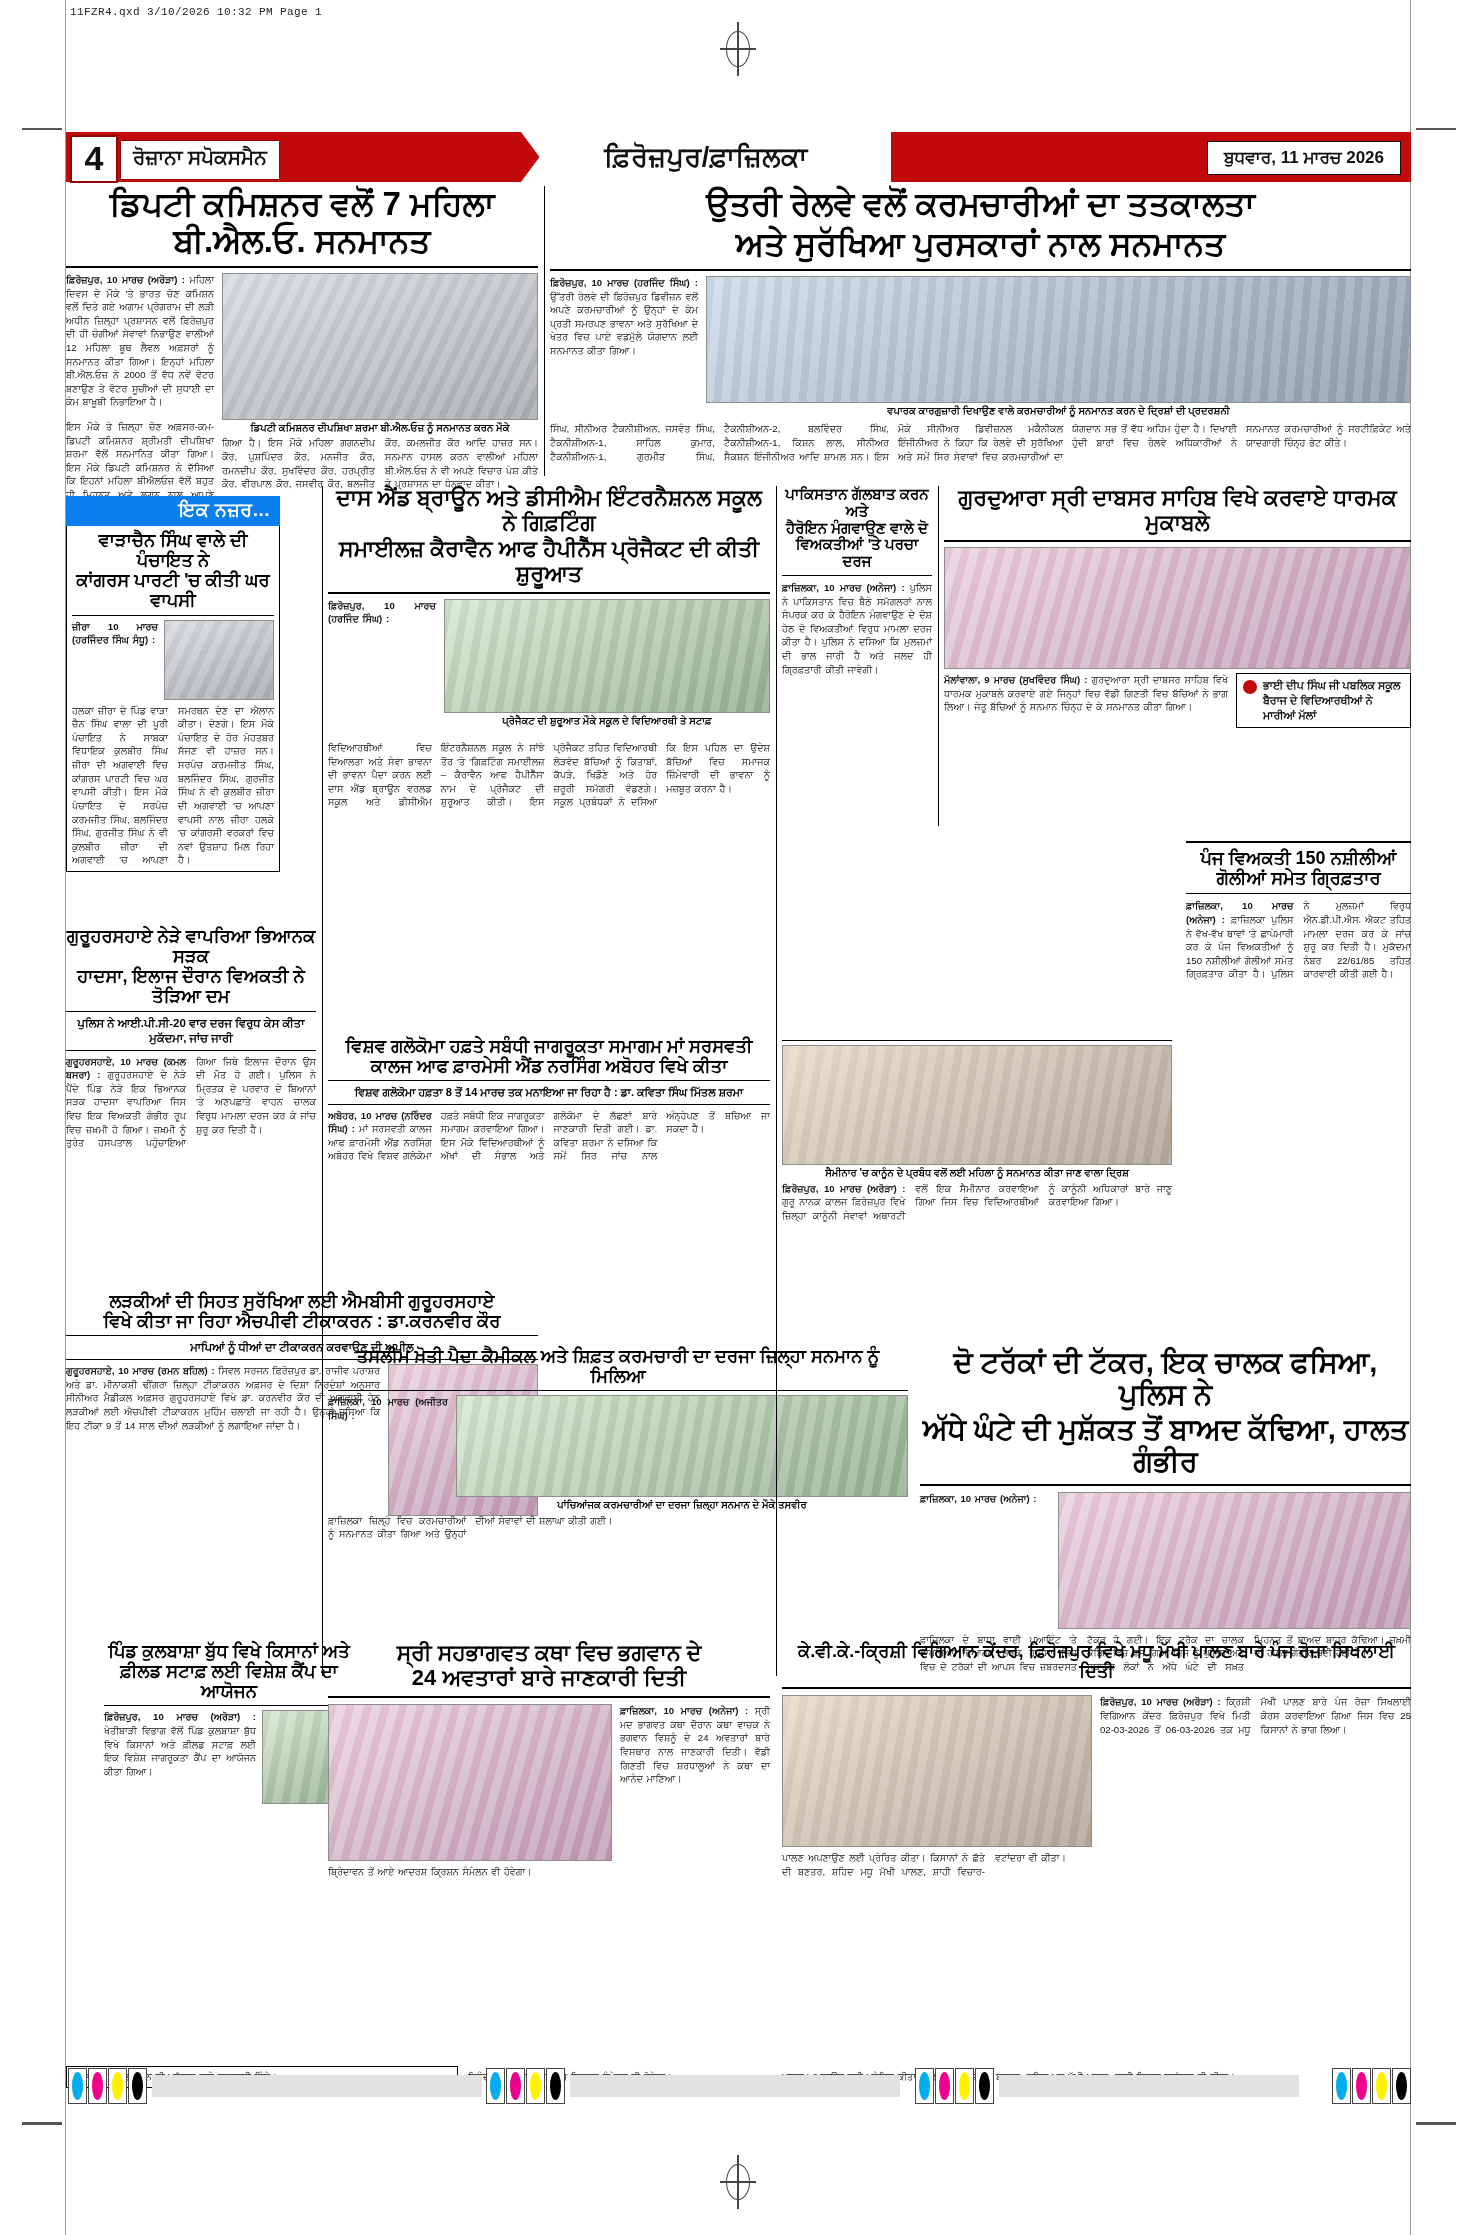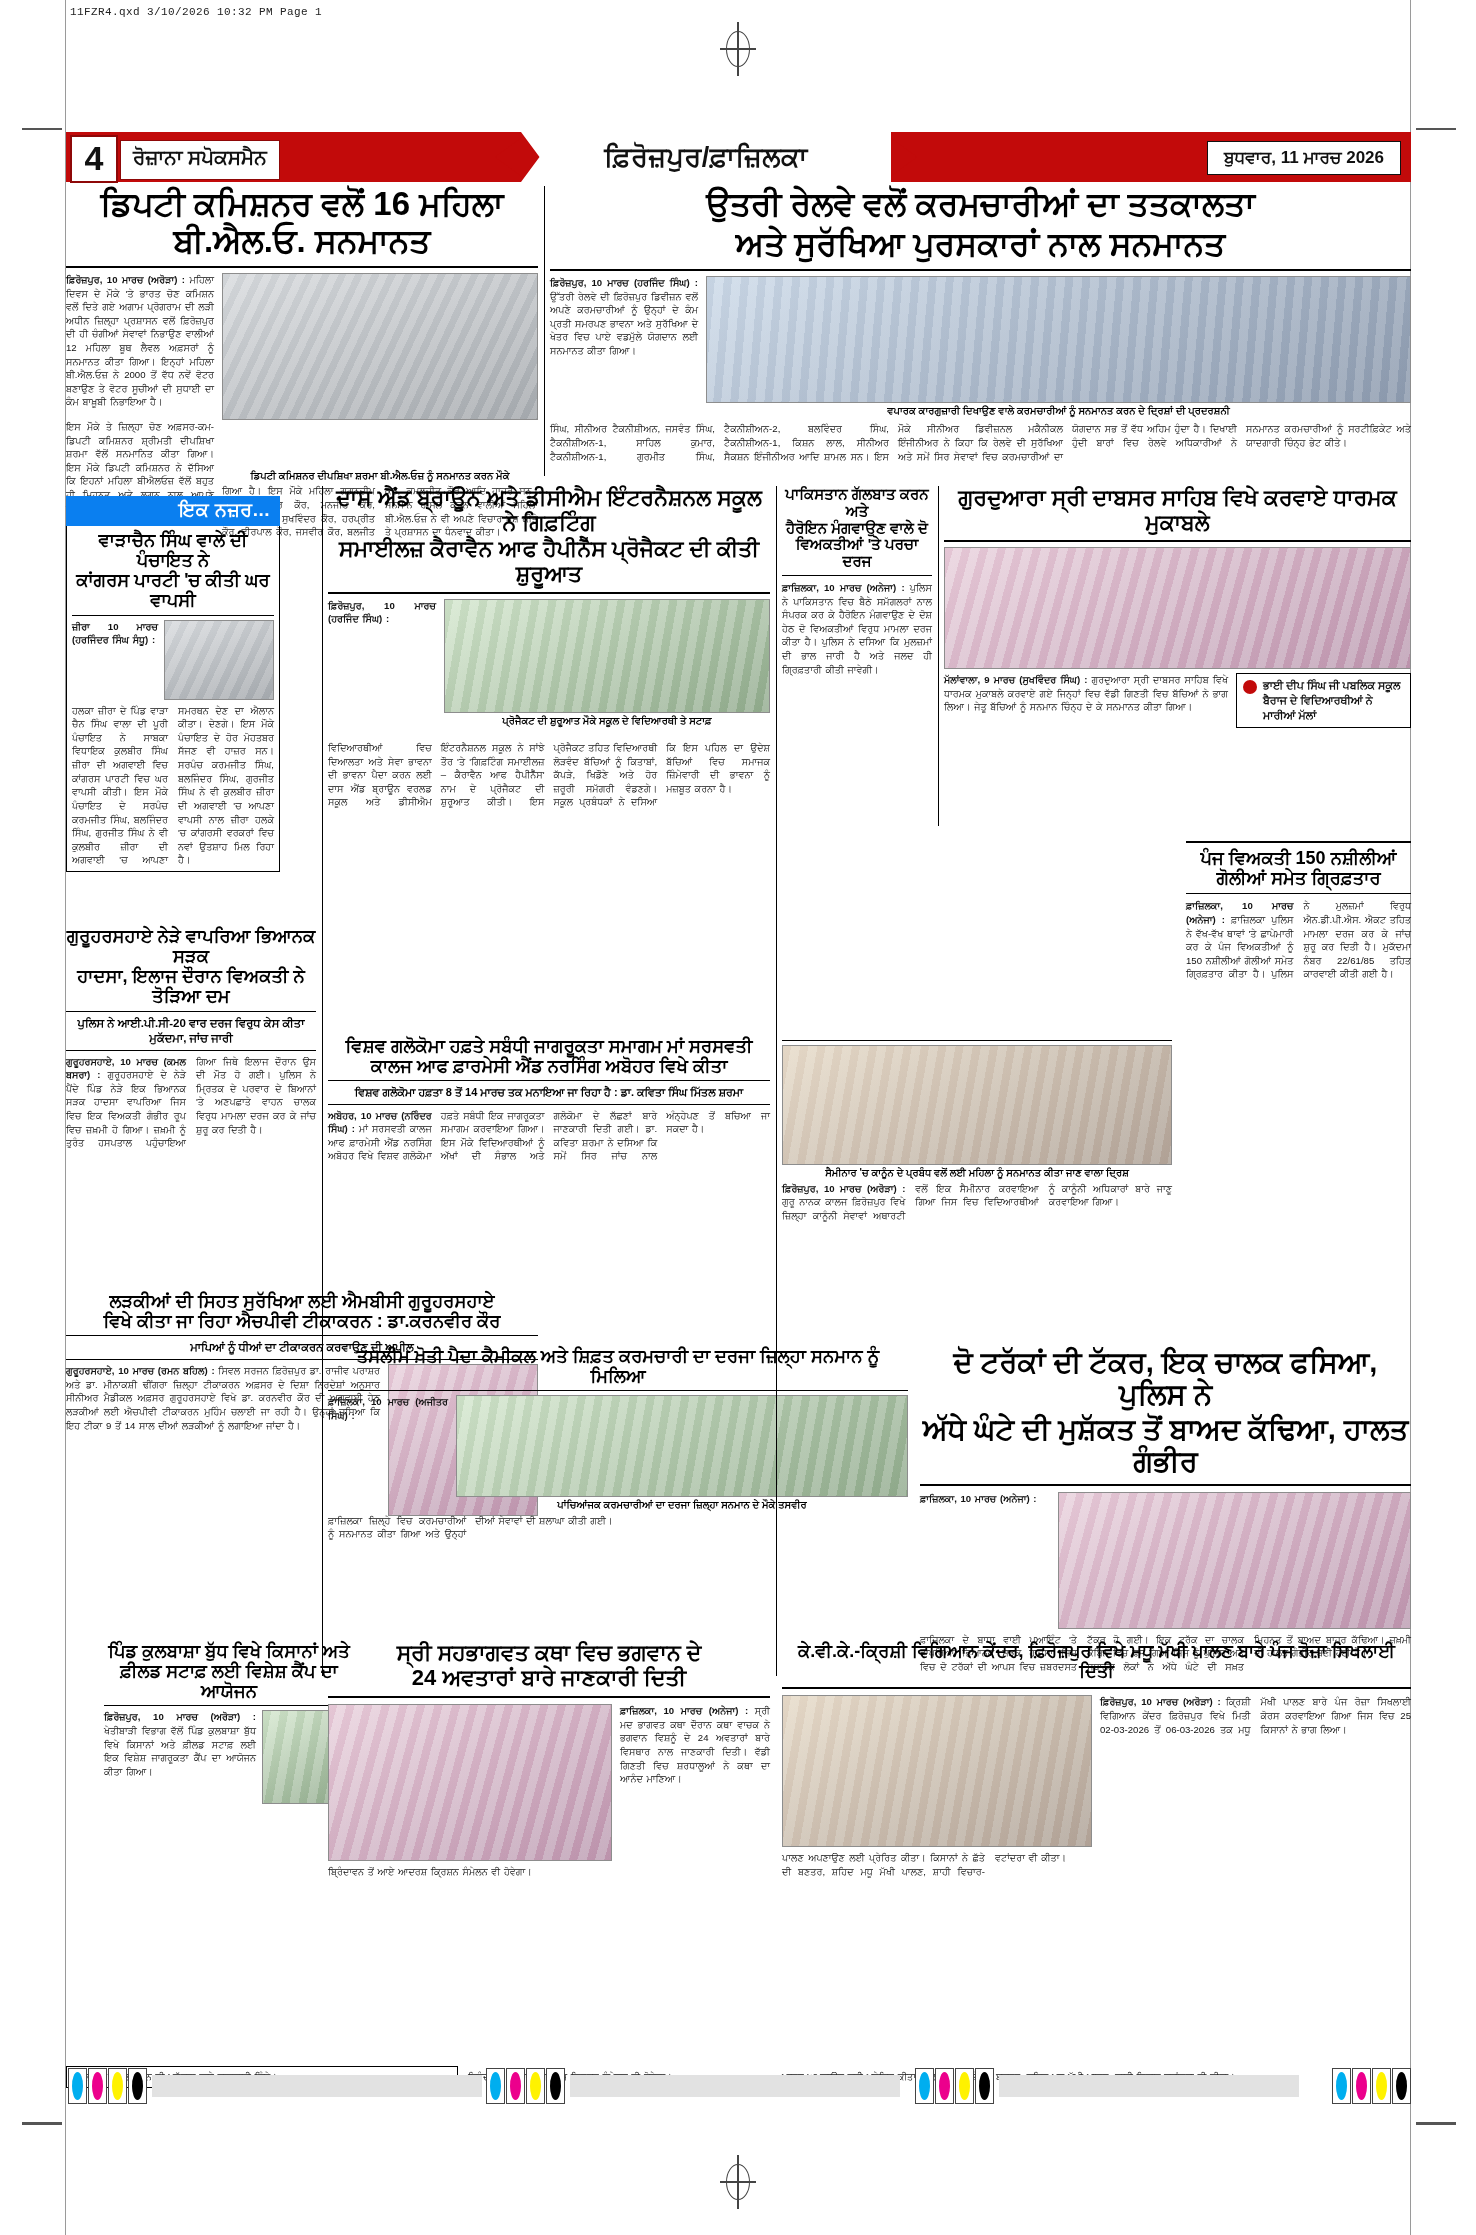--- a/index.html
+++ b/index.html
@@ -178,38 +178,38 @@
         <div class="tip-r"></div>
       <div class="plate"></div>
       <div class="mh-edition">ਫ਼ਿਰੋਜ਼ਪੁਰ/ਫ਼ਾਜ਼ਿਲਕਾ</div>
     </div>
     <div class="mh-date">ਬੁਧਵਾਰ, 11 ਮਾਰਚ 2026</div>
   </div>
 
   <div class="content">
 
     <div style="position:absolute;left:0;top:0;width:472px;">
-      <div class="hl hl-xxl">ਡਿਪਟੀ ਕਮਿਸ਼ਨਰ ਵਲੋਂ 16 ਮਹਿਲਾ ਬੀ.ਐਲ.ਓ. ਸਨਮਾਨਤ</div>
+      <div class="hl hl-xxl">ਡਿਪਟੀ ਕਮਿਸ਼ਨਰ ਵਲੋਂ 7 ਮਹਿਲਾ ਬੀ.ਐਲ.ਓ. ਸਨਮਾਨਤ</div>
       <div class="rule" style="margin-top:6px;"></div>
       <div style="display:flex;gap:8px;margin-top:5px;">
         <div style="flex:0 0 148px;">
           <div class="body tight">
             <span class="dateline">ਫ਼ਿਰੋਜ਼ਪੁਰ, 10 ਮਾਰਚ (ਅਰੋੜਾ) :</span>
             <span>ਮਹਿਲਾ ਦਿਵਸ ਦੇ ਮੌਕੇ 'ਤੇ ਭਾਰਤ ਚੋਣ ਕਮਿਸ਼ਨ ਵਲੋਂ ਦਿਤੇ ਗਏ ਅਗਾਮ ਪ੍ਰੋਗਰਾਮ ਦੀ ਲੜੀ ਅਧੀਨ ਜ਼ਿਲ੍ਹਾ ਪ੍ਰਸ਼ਾਸਨ ਵਲੋਂ ਫ਼ਿਰੋਜ਼ਪੁਰ ਦੀ ਹੀ ਚੰਗੀਆਂ ਸੇਵਾਵਾਂ ਨਿਭਾਉਣ ਵਾਲੀਆਂ 12 ਮਹਿਲਾ ਬੂਥ ਲੈਵਲ ਅਫ਼ਸਰਾਂ ਨੂੰ ਸਨਮਾਨਤ ਕੀਤਾ ਗਿਆ। ਇਨ੍ਹਾਂ ਮਹਿਲਾ ਬੀ.ਐਲ.ਓਜ਼ ਨੇ 2000 ਤੋਂ ਵੱਧ ਨਵੇਂ ਵੋਟਰ ਬਣਾਉਣ ਤੇ ਵੋਟਰ ਸੂਚੀਆਂ ਦੀ ਸੁਧਾਈ ਦਾ ਕੰਮ ਬਾਖ਼ੂਬੀ ਨਿਭਾਇਆ ਹੈ।</span>
           </div>
         </div>
         <div style="flex:1;">
           <div class="photo" style="height:145px;"></div>
         </div>
       </div>
       <div style="display:flex;gap:8px;">
         <div style="flex:0 0 148px;">
           <div class="body tight">ਇਸ ਮੌਕੇ ਤੇ ਜ਼ਿਲ੍ਹਾ ਚੋਣ ਅਫ਼ਸਰ-ਕਮ-ਡਿਪਟੀ ਕਮਿਸ਼ਨਰ ਸ਼੍ਰੀਮਤੀ ਦੀਪਸ਼ਿਖਾ ਸ਼ਰਮਾ ਵੱਲੋਂ ਸਨਮਾਨਿਤ ਕੀਤਾ ਗਿਆ। ਇਸ ਮੌਕੇ ਡਿਪਟੀ ਕਮਿਸ਼ਨਰ ਨੇ ਦੱਸਿਆ ਕਿ ਇਹਨਾਂ ਮਹਿਲਾ ਬੀਐਲਓਜ਼ ਵੱਲੋਂ ਬਹੁਤ ਹੀ ਮਿਹਨਤ ਅਤੇ ਲਗਨ ਨਾਲ ਆਪਣੇ ਕਾਰਜਾਂ ਨੂੰ ਨੇਪਰੇ ਚਾੜ੍ਹਿਆ ਗਿਆ ਹੈ।</div>
         </div>
-        <div style="flex:1;margin-top:48px;">
+        <div style="flex:1;">
           <div class="caption">ਡਿਪਟੀ ਕਮਿਸ਼ਨਰ ਦੀਪਸ਼ਿਖਾ ਸ਼ਰਮਾ ਬੀ.ਐਲ.ਓਜ਼ ਨੂੰ ਸਨਮਾਨਤ ਕਰਨ ਮੌਕੇ</div>
           <div class="body tight twocol">
             <span>ਗਿਆ ਹੈ। ਇਸ ਮੌਕੇ ਮਹਿਲਾ ਗਗਨਦੀਪ ਕੌਰ, ਪੁਸ਼ਪਿੰਦਰ ਕੌਰ, ਮਨਜੀਤ ਕੌਰ, ਰਮਨਦੀਪ ਕੌਰ, ਸੁਖਵਿੰਦਰ ਕੌਰ, ਹਰਪ੍ਰੀਤ ਕੌਰ, ਵੀਰਪਾਲ ਕੌਰ, ਜਸਵੀਰ ਕੌਰ, ਬਲਜੀਤ ਕੌਰ, ਕਮਲਜੀਤ ਕੌਰ ਆਦਿ ਹਾਜ਼ਰ ਸਨ।</span>
             <span>ਸਨਮਾਨ ਹਾਸਲ ਕਰਨ ਵਾਲੀਆਂ ਮਹਿਲਾ ਬੀ.ਐਲ.ਓਜ਼ ਨੇ ਵੀ ਅਪਣੇ ਵਿਚਾਰ ਪੇਸ਼ ਕੀਤੇ ਤੇ ਪ੍ਰਸ਼ਾਸਨ ਦਾ ਧੰਨਵਾਦ ਕੀਤਾ।</span>
           </div>
         </div>
       </div>
     </div>
 
     <div style="position:absolute;left:484px;top:0;width:861px;">

